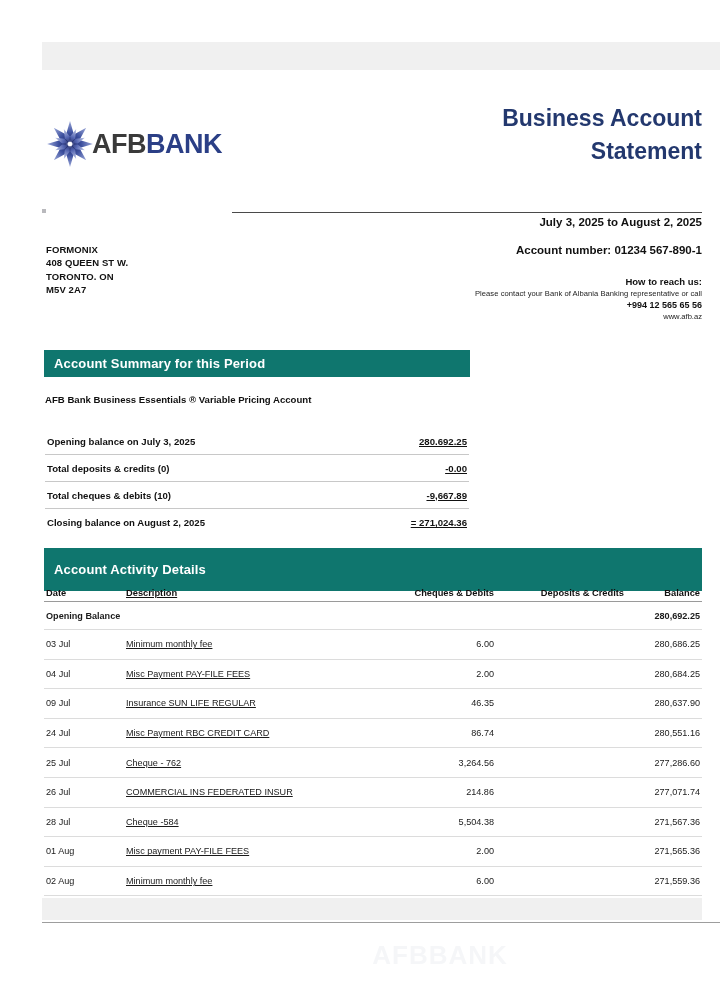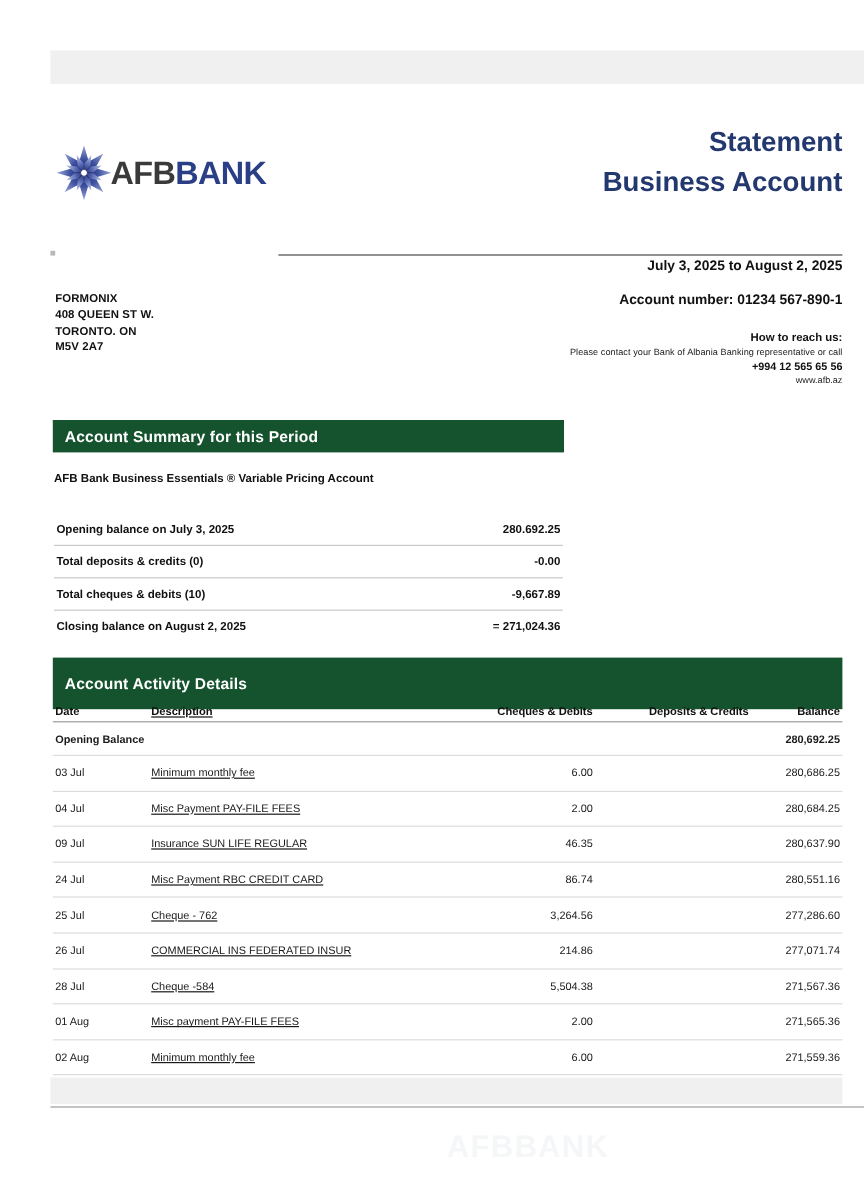--- a/index.html
+++ b/index.html
@@ -57,21 +57,21 @@
   .contact .period { font-size: 11.5px; font-weight: bold; color: #111; }
   .contact .acct { font-size: 11.5px; font-weight: bold; color: #111; margin-top: 16px; }
   .contact .reach { font-size: 9.5px; font-weight: bold; color: #111; margin-top: 20px; }
   .contact .reach-sub { font-size: 7.6px; color: #222; margin-top: 2px; letter-spacing: 0.05px; }
   .contact .phone { font-size: 9px; font-weight: bold; color: #111; margin-top: 2px; }
   .contact .web { font-size: 7.6px; color: #222; margin-top: 2px; }
 
   
   .banner {
     position: absolute;
-    background: #14532d;
+    background: #0f766e;
     color: #ffffff;
     font-size: 13px; font-weight: bold;
     display: flex; align-items: center;
     padding-left: 10px;
     letter-spacing: 0.15px;
   }
   #banner-summary { left: 44px; top: 350px; width: 426px; height: 27px; }
   #banner-activity { left: 44px; top: 548px; width: 658px; height: 43px; text-align: center; }
 
   .subtitle {
@@ -82,21 +82,21 @@
   
   .summary { position: absolute; left: 45px; top: 428px; width: 424px; }
   .sum-row {
     display: flex; justify-content: space-between; align-items: center;
     height: 27px;
     border-bottom: 1px solid #c8c8c8;
     font-size: 9.6px; font-weight: bold; color: #111;
   }
   .sum-row:last-child { border-bottom: none; }
   .sum-row .lbl { padding-left: 2px; }
-  .sum-row .val { padding-right: 2px; }
+  .sum-row .val { padding-right: 2px; text-decoration: underline; }
 
   
   .activity { position: absolute; left: 44px; top: 578px; width: 658px; }
   .act-head {
     display: flex; align-items: flex-end;
     height: 24px;
     border-bottom: 1.2px solid #9a9a9a;
     font-size: 9.3px; font-weight: bold; color: #111;
     padding-bottom: 3px;
   }
@@ -177,22 +177,22 @@
               <path d="M0,-2 L5,-14 L0,-31 L-5,-14 Z" fill="url(#pt2)" transform="rotate(337.5)"></path>
             </g>
             <circle r="4.5" fill="#ffffff"></circle>
           </g>
         </svg>
       </span>
       <span class="logo-text"><span class="afb">AFB</span><span class="bank">BANK</span></span>
     </div>
 
     <div class="doc-title">
+      <div>Business Account</div>
       <div>Statement</div>
-      <div>Business Account</div>
     </div>
   </div>
 
   <div class="tiny-mark"></div>
   <div class="hrule"></div>
 
   <div class="address">
     <div>FORMONIX</div>
     <div>408 QUEEN ST W.</div>
     <div>TORONTO. ON</div>

